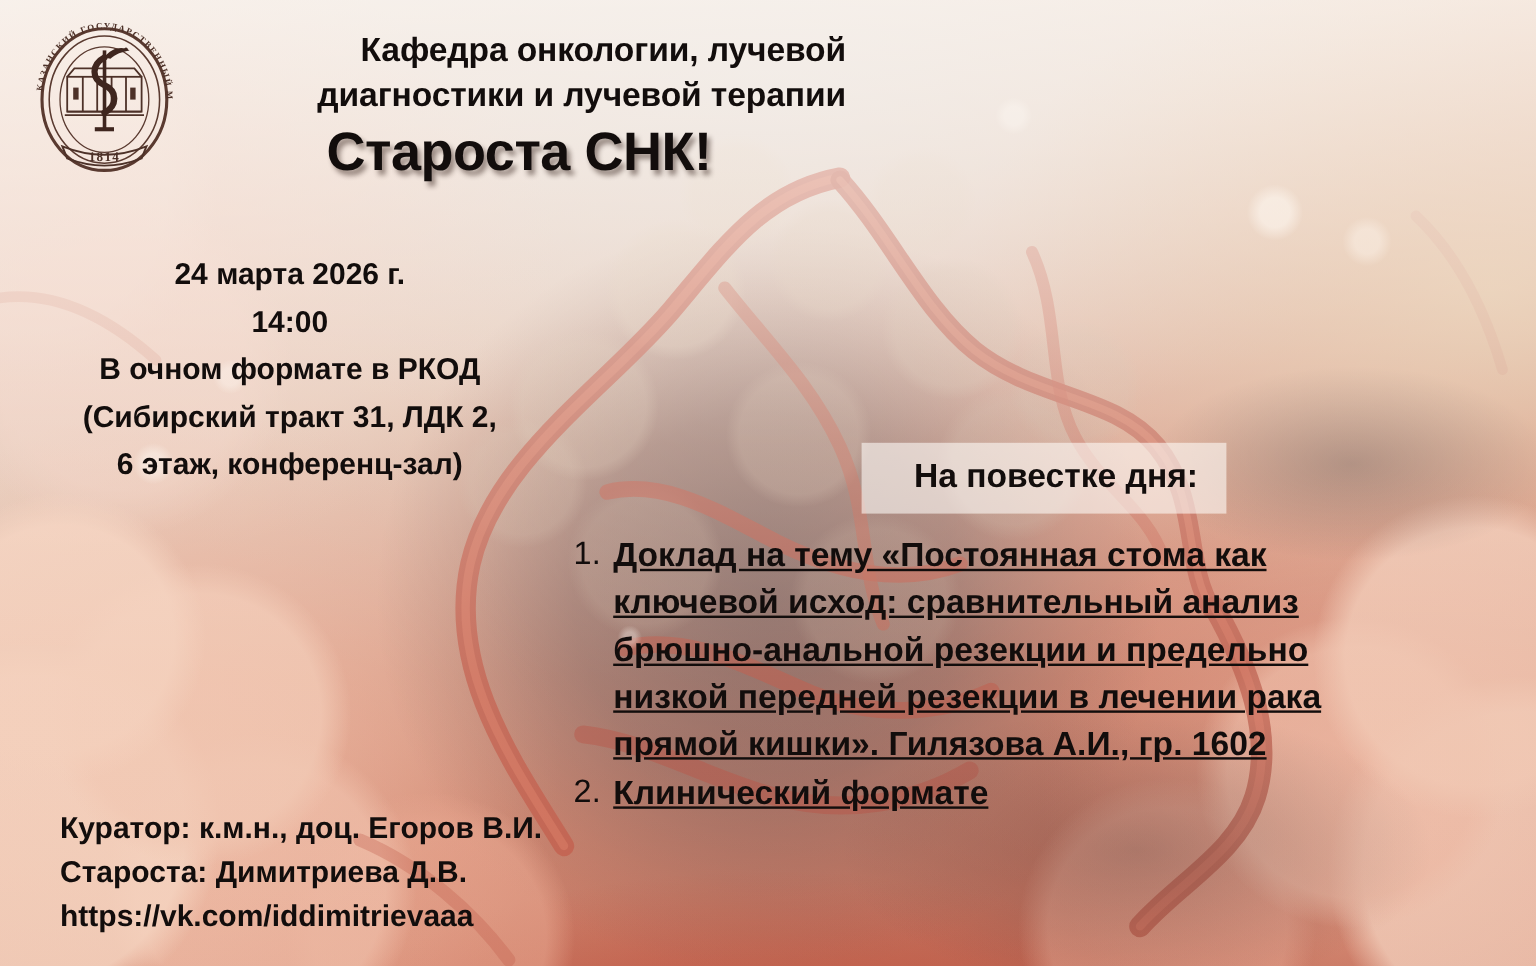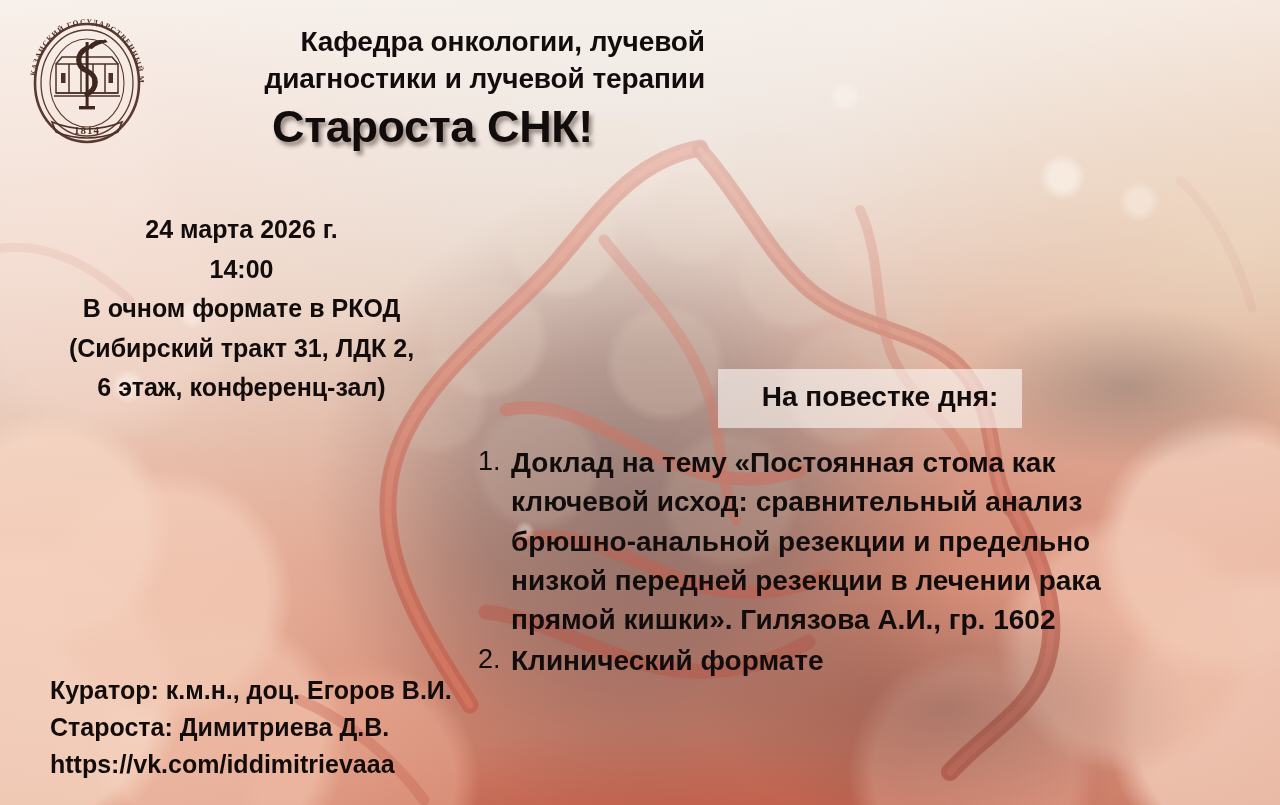--- a/index.html
+++ b/index.html
@@ -189,20 +189,21 @@
     counter-reset: agenda;
   }
   #agenda-list li {
     position: relative;
     padding-left: 33px;
     font-size: 28px;
     font-weight: bold;
     line-height: 1.405;
     color: #120d0c;
     margin: 0 0 1px 0;
+    text-decoration: underline;
   }
   #agenda-list li::before {
     counter-increment: agenda;
     content: counter(agenda) ".";
     position: absolute;
     left: 0;
     top: 0;
     font-weight: normal;
     font-size: 27px;
     width: 31px;

